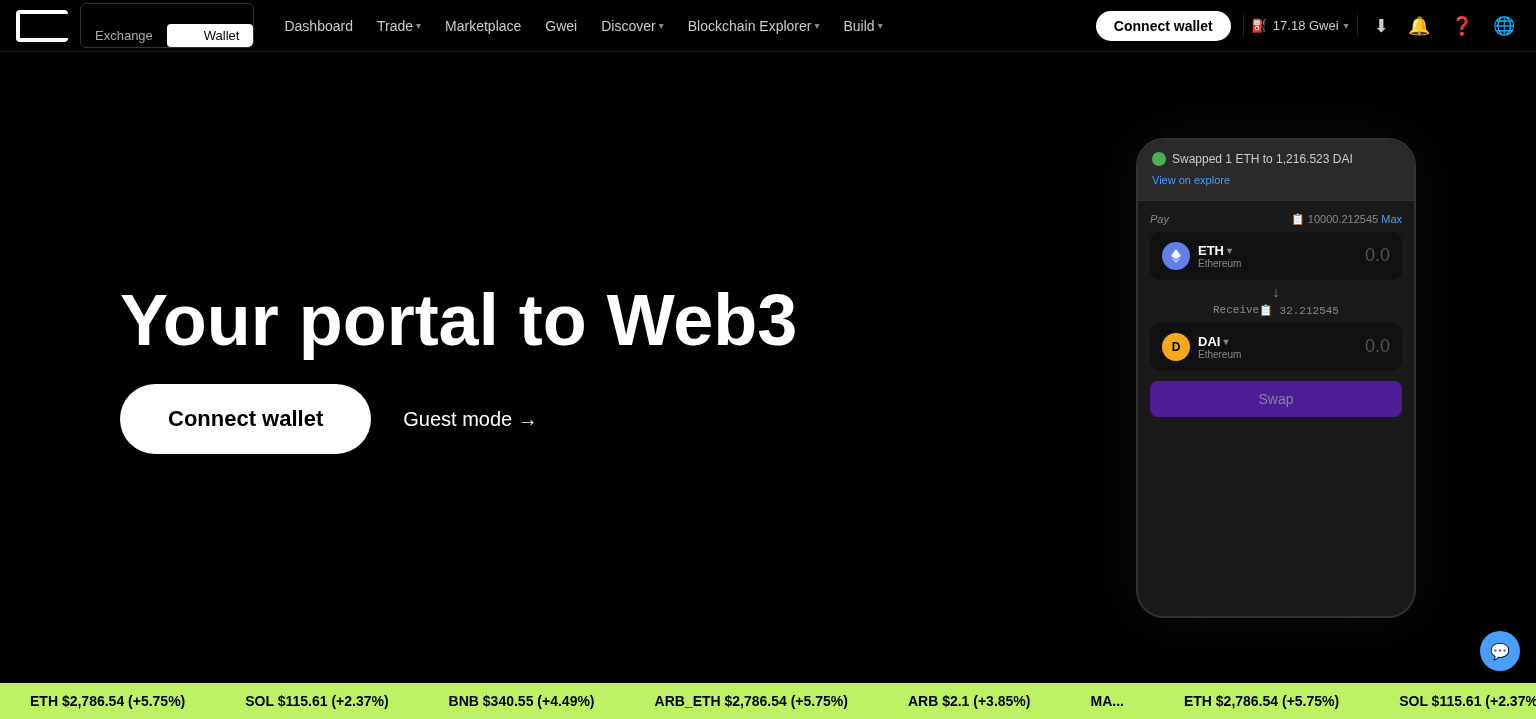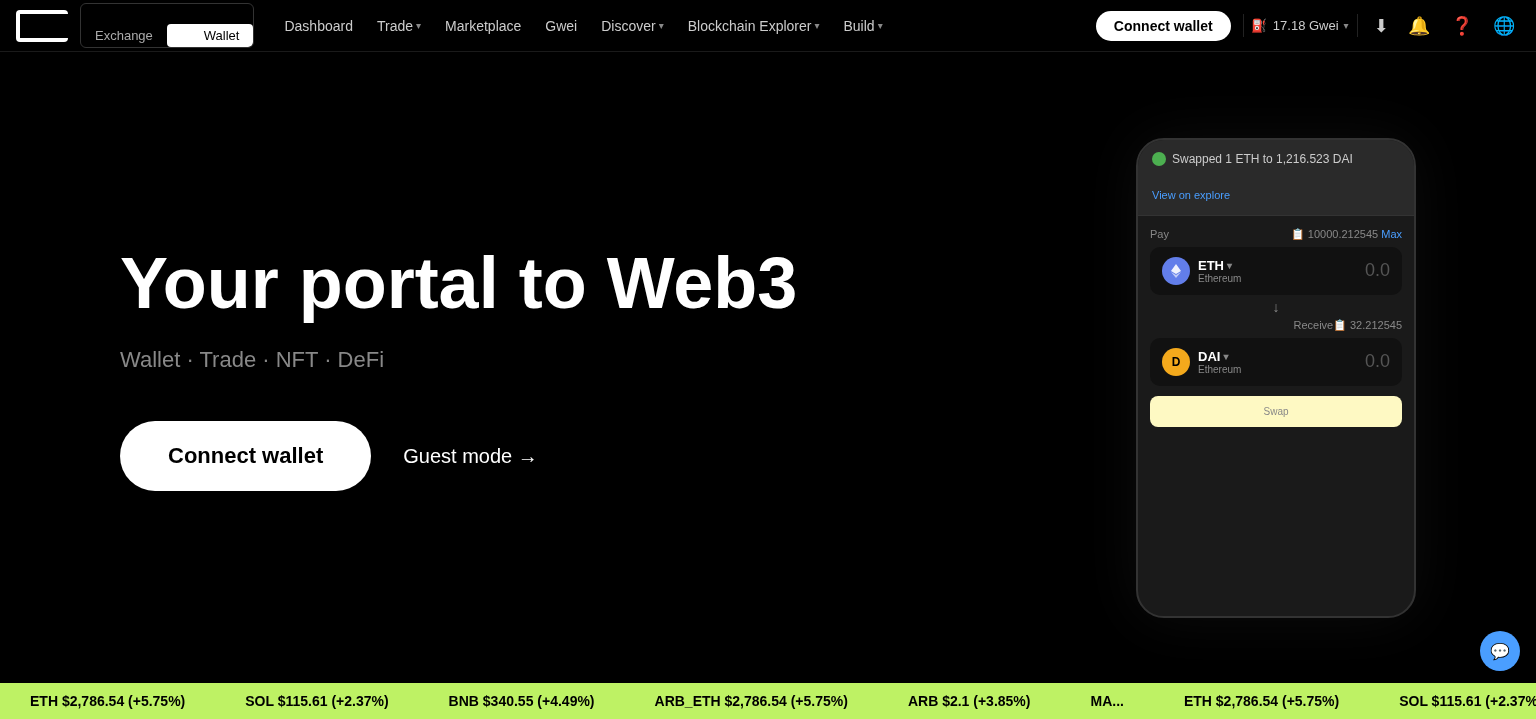--- a/index.html
+++ b/index.html
@@ -65,49 +65,49 @@
       border: 2px solid #333; position: relative; overflow: hidden; flex-shrink: 0;
       margin-left: 80px; margin-top: 20px;
       box-shadow: 0 0 60px rgba(255,255,255,0.05);
     }
     .phone-inner { padding: 0; height: 100%; display: flex; flex-direction: column; }
 
     
     .swap-notification {
       background: #2a2a2a; padding: 12px 14px; border-bottom: 1px solid #333;
     }
-    .swap-notif-row { display: flex; align-items: center; gap: 6px; margin-bottom: 19px; }
+    .swap-notif-row { display: flex; align-items: center; gap: 6px; margin-bottom: 4px; }
     .swap-notif-icon { width: 14px; height: 14px; background: #4caf50; border-radius: 50%; flex-shrink: 0; }
     .swap-notif-text { font-size: 12px; color: #ccc; }
     .view-on-explore { font-size: 11px; color: #4a9eff; cursor: pointer; }
 
     
     .swap-ui { padding: 12px; flex: 1; }
     .swap-section-label { display: flex; justify-content: space-between; align-items: center; margin-bottom: 6px; }
-    .swap-label { font-size: 11px; color: #888; }
+    .swap-label { font-size: 11px; color: #888; font-style: italic; }
     .swap-max { font-size: 11px; color: #888; }
     .swap-box {
       background: #111; border-radius: 10px; padding: 10px 12px; margin-bottom: 4px;
       display: flex; align-items: center; justify-content: space-between;
     }
     .token-info { display: flex; align-items: center; gap: 8px; }
     .token-icon { width: 28px; height: 28px; border-radius: 50%; display: flex; align-items: center; justify-content: center; }
     .eth-icon { background: #627eea; }
     .dai-icon { background: #f4a91c; }
     .token-name-group { display: flex; flex-direction: column; }
     .token-name { font-size: 13px; font-weight: 600; color: #fff; display: flex; align-items: center; gap: 3px; }
     .token-chain { font-size: 10px; color: #888; }
     .token-amount { font-size: 18px; color: #555; }
     .swap-arrow { text-align: center; margin: 4px 0; font-size: 14px; color: #888; }
-    .receive-row { display: flex; justify-content: flex-end; align-items: center; margin-bottom: 6px; }
+    .receive-row { display: flex; justify-content: center; align-items: center; margin-bottom: 6px; font-family: Liberation Mono, monospace; }
     .receive-label { font-size: 11px; color: #888; }
     .receive-amount { font-size: 11px; color: #888; }
     .swap-btn-phone {
-      background: #fef9c3; color: #888; border: none; border-radius: 8px;
-      width: 100%; padding: 10px; font-size: 10px; cursor: pointer; margin-top: 6px;
+      background: #4c1d95; color: #888; border: none; border-radius: 8px;
+      width: 100%; padding: 10px; font-size: 14px; cursor: pointer; margin-top: 6px;
     }
 
     
     .ticker-bar {
       position: absolute; bottom: 0; left: 0; right: 0; height: 36px;
       background: #bef264; display: flex; align-items: center; overflow: hidden;
       white-space: nowrap;
     }
     .ticker-content {
       display: flex; gap: 60px; align-items: center; padding: 0 30px;
@@ -192,21 +192,20 @@
     <button class="nav-icon-btn" data-interactable="true">⬇</button>
     <button class="nav-icon-btn" data-interactable="true">🔔</button>
     <button class="nav-icon-btn" data-interactable="true">❓</button>
     <button class="nav-icon-btn" data-interactable="true">🌐</button>
   </div>
 </nav>
 
 <section class="hero" data-interactable="false">
   <div class="hero-text" data-interactable="false">
     <h1 class="hero-title" data-interactable="false">Your portal to Web3</h1>
-    <p class="hero-subtitle" data-interactable="false">Wallet · Trade · NFT · DeFi</p>
     <div class="hero-actions" data-interactable="false">
       <button class="connect-btn" data-interactable="true">Connect wallet</button>
       <button class="guest-mode-btn" data-interactable="true">Guest mode →</button>
     </div>
   </div>
 
   <div class="phone-mockup" data-interactable="false">
     <div class="phone-inner">
 
       <div class="swap-notification" data-interactable="false">

